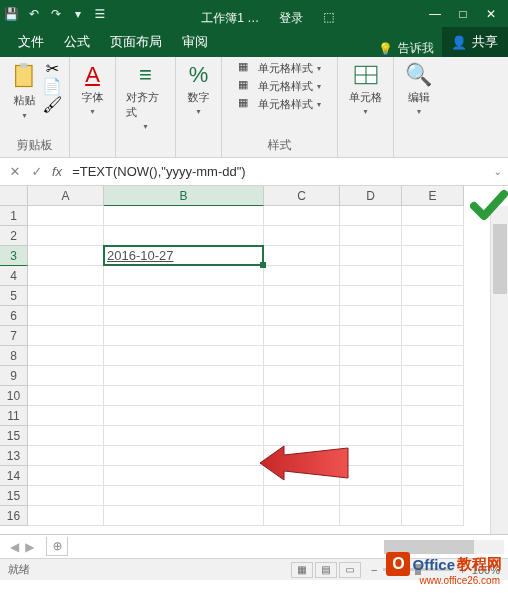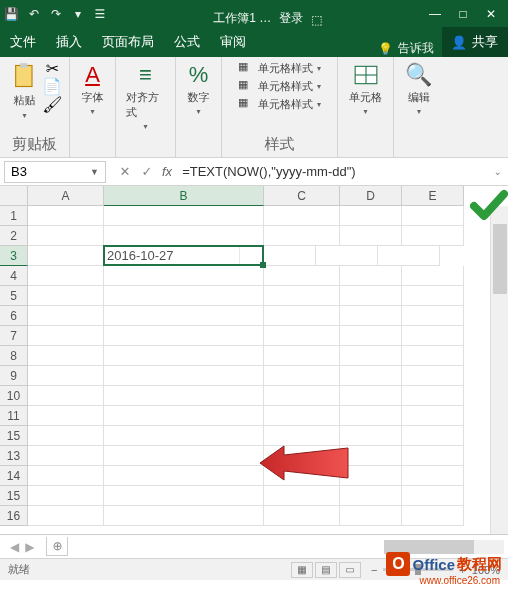--- a/index.html
+++ b/index.html
@@ -1,36 +1,36 @@
 <!DOCTYPE html>
 <html><head>
 <meta charset="utf-8">
 <style>
 * { margin: 0; padding: 0; box-sizing: border-box; font-family: "Microsoft YaHei", sans-serif; }
 body { background: #fff; width: 508px; height: 594px; overflow: hidden; position: relative; }
 
 .titlebar { background: #0e5c2f; height: 28px; display: flex; align-items: center; color: #fff; font-size: 12px; padding: 0 4px; }
 .titlebar .qat { display: flex; gap: 6px; align-items: center; }
 .titlebar .qat span { width: 16px; text-align: center; opacity: .9; }
-.titlebar .title-center { flex: 1; display: flex; justify-content: center; gap: 8px; align-items: flex-end; margin-top: 8px; }
+.titlebar .title-center { flex: 1; display: flex; justify-content: center; gap: 20px; align-items: flex-start; margin-top: 8px; }
 .titlebar .title-center span { opacity: .95; }
 .titlebar .win-btns { display: flex; gap: 14px; padding-right: 6px; }
 .titlebar .win-btns span { width: 14px; text-align: center; }
 
 .tabs { background: #0e5c2f; height: 29px; display: flex; align-items: flex-end; color: #fff; font-size: 13px; }
 .tabs .tab { padding: 6px 10px; cursor: pointer; }
-.tabs .tab.file { background: #0e5c2f; }
+.tabs .tab.file { background: #0e5c2f; margin-left: 8px; }
 .tabs .tab.active { background: #f1f1f1; color: #217346; }
 .tabs .tell { margin-left: auto; display: flex; align-items: center; gap: 4px; padding: 0 8px; font-size: 12px; opacity: .9; }
 .tabs .share { background: #094323; padding: 6px 10px; display: flex; align-items: center; gap: 4px; }
 
 .ribbon { background: #f1f1f1; height: 101px; border-bottom: 1px solid #d4d4d4; display: flex; }
 .rgroup { border-right: 1px solid #d4d4d4; display: flex; flex-direction: column; padding: 3px 6px 0; align-items: center; }
 .rgroup .upper { flex: 1; display: flex; align-items: flex-start; gap: 4px; }
-.rgroup .label { font-size: 15px; color: #666; padding: 2px 0 3px; text-align: center; }
+.rgroup .label { font-size: 12px; color: #666; padding: 2px 0 3px; text-align: center; }
 .big-btn { display: flex; flex-direction: column; align-items: center; gap: 3px; font-size: 11px; color: #444; padding: 2px; }
 .big-btn svg { width: 28px; height: 28px; }
 .mini-row { display: flex; flex-direction: column; gap: 2px; }
 .mini-row .r { display: flex; gap: 2px; }
 .mini-icon { width: 16px; height: 16px; display: flex; align-items: center; justify-content: center; }
 .stack-btn { display: flex; flex-direction: column; align-items: center; font-size: 11px; color: #444; gap: 2px; padding: 2px 4px; }
 .stack-btn .ic { font-size: 22px; color: #217346; }
 .drop { font-size: 8px; color: #666; }
 .styles-col { display: flex; flex-direction: column; gap: 2px; font-size: 11px; color: #444; }
 .styles-col .row { display: flex; align-items: center; gap: 4px; }
@@ -102,23 +102,22 @@
   </div>
   <div class="win-btns">
     <span>—</span>
     <span>□</span>
     <span>✕</span>
   </div>
 </div>
 
 <div class="tabs">
   <div class="tab file">文件</div>
-  <div class="tab">插入</div>
+  <div class="tab">公式</div>
   <div class="tab">页面布局</div>
-  <div class="tab">公式</div>
   <div class="tab">审阅</div>
   <div class="tell">
       <span>💡</span>
       <span>告诉我</span>
     </div>
   <div class="share">
       <span>👤</span>
       <span>共享</span>
     </div>
 </div>
@@ -220,24 +219,20 @@
           <span class="ic">🔍</span>
           <span>编辑</span>
           <span class="drop">▾</span>
         </div>
       </div>
     <div class="label"></div>
   </div>
 </div>
 
 <div class="fbar">
-  <div class="namebox">
-    <span>B3</span>
-    <span class="dd">▼</span>
-  </div>
   <div class="fx-btns">
     <span>✕</span>
     <span>✓</span>
   </div>
   <span class="fx">fx</span>
   <input class="formula-input" value="=TEXT(NOW(),&quot;yyyy-mm-dd&quot;)" style="">
   <span class="fexpand">⌄</span>
 </div>
 
 <svg class="checkmark" width="38" height="38">
@@ -281,21 +276,21 @@
       </div>
       <div class="cellrow">
         <div class="cell" style="width: 76px;"></div>
         <div class="cell" style="width: 160px;"></div>
         <div class="cell" style="width: 76px;"></div>
         <div class="cell" style="width: 62px;"></div>
         <div class="cell" style="width: 62px;"></div>
       </div>
       <div class="cellrow">
         <div class="cell" style="width: 76px;"></div>
-        <div class="cell" style="width: 136px;">2016-10-27</div>
+        <div class="cell" style="width: 160px; text-decoration: underline;">2016-10-27</div>
         <div class="cell" style="width: 76px;"></div>
         <div class="cell" style="width: 62px;"></div>
         <div class="cell" style="width: 62px;"></div>
       </div>
       <div class="cellrow">
         <div class="cell" style="width: 76px;"></div>
         <div class="cell" style="width: 160px;"></div>
         <div class="cell" style="width: 76px;"></div>
         <div class="cell" style="width: 62px;"></div>
         <div class="cell" style="width: 62px;"></div>

